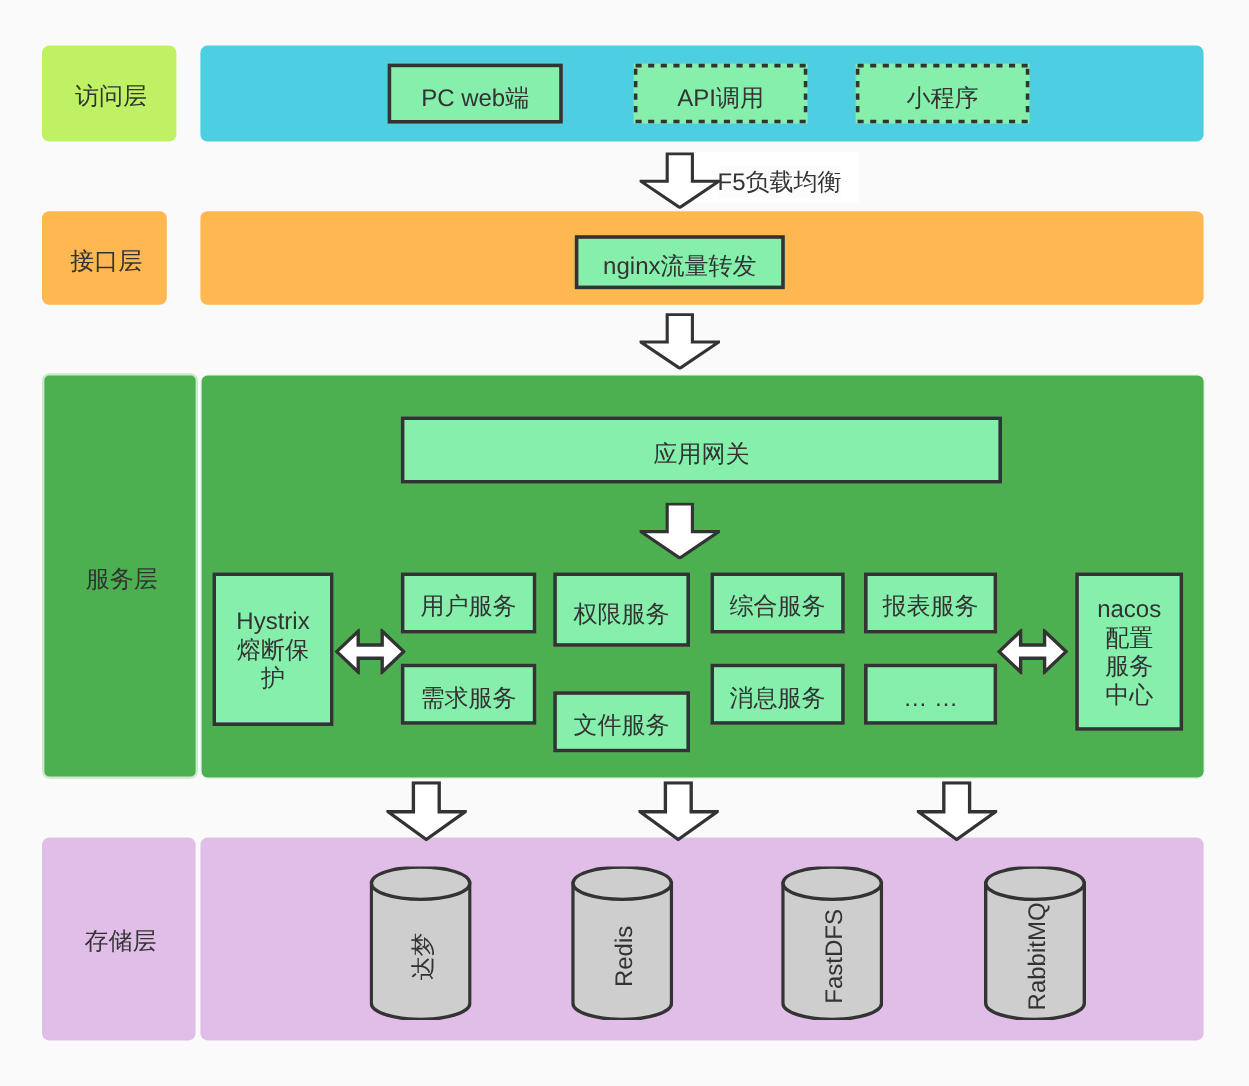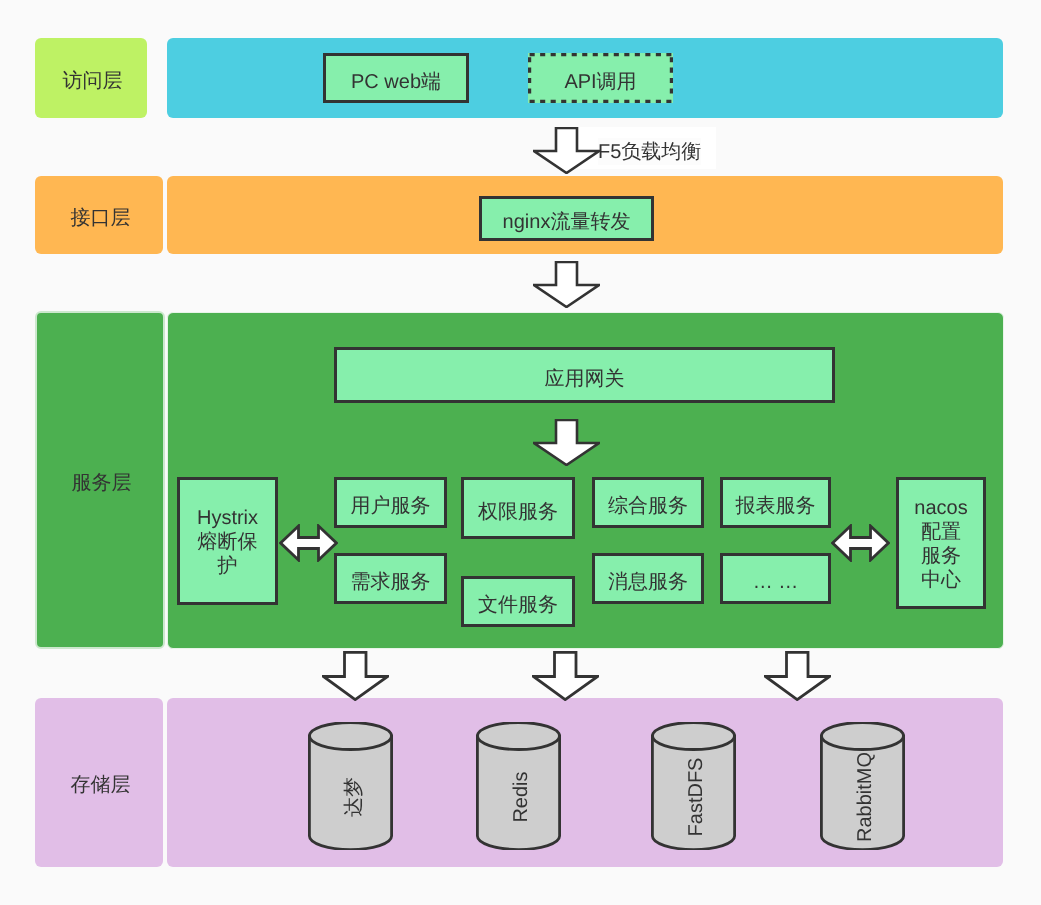--- a/index.html
+++ b/index.html
@@ -47,31 +47,42 @@
     <svg class="dashframe" width="145" height="50" viewBox="0 0 145 50">
       <g fill="none" stroke="#333333" stroke-width="3.2">
         <path d="M1.6 1.6 H143.4" stroke-dasharray="5.1 5.42"></path>
         <path d="M1.6 48.4 H143.4" stroke-dasharray="5.1 5.42"></path>
         <path d="M1.6 4.2 V45.8" stroke-dasharray="5.1 5.3"></path>
         <path d="M143.4 4.2 V45.8" stroke-dasharray="5.1 5.3"></path>
       </g>
     </svg>
     <span>API调用</span>
   </div>
+  <div class="abs node dashed" style="left:713px;top:53px;width:145px;height:50px;">
+    <svg class="dashframe" width="145" height="50" viewBox="0 0 145 50">
+      <g fill="none" stroke="#333333" stroke-width="3.2">
+        <path d="M1.6 1.6 H143.4" stroke-dasharray="5.1 5.42"></path>
+        <path d="M1.6 48.4 H143.4" stroke-dasharray="5.1 5.42"></path>
+        <path d="M1.6 4.2 V45.8" stroke-dasharray="5.1 5.3"></path>
+        <path d="M143.4 4.2 V45.8" stroke-dasharray="5.1 5.3"></path>
+      </g>
+    </svg>
+    <span>小程序</span>
+  </div>
 
   <div class="abs" style="left:578px;top:127px;width:138px;height:42px;background:#ffffff;"></div>
 
   <div class="abs arrow" style="left:533px;top:127px;width:67px;height:47px;">
     <svg width="67" height="47" viewBox="0 0 67 47">
       <path d="M23 1 L44 1 L44 24 L66 24 L33.5 46 L1 24 L23 24 Z" fill="#ffffff" stroke="#333333" stroke-width="2.6" stroke-linejoin="miter"></path>
     </svg>
   </div>
   <div class="abs f5text" style="left:598px;top:138px;">F5负载均衡</div>
 
-  <div class="abs layer-label" style="left: 35px; top: 176px; width: 128px; height: 78px; background: rgb(255, 183, 82);">
+  <div class="abs layer-label" style="left: 35px; top: 176px; width: 104px; height: 78px; background: rgb(255, 183, 82);">
     <span>接口层</span>
   </div>
   <div class="abs layer-band" style="left: 167px; top: 176px; width: 836px; height: 78px; background: rgb(255, 183, 82);"></div>
 
   <div class="abs node" style="left:479px;top:196px;width:175px;height:45px;">
     <span>nginx流量转发</span>
   </div>
 
   <div class="abs arrow" style="left:533px;top:261px;width:67px;height:47px;">
     <svg width="67" height="47" viewBox="0 0 67 47">

